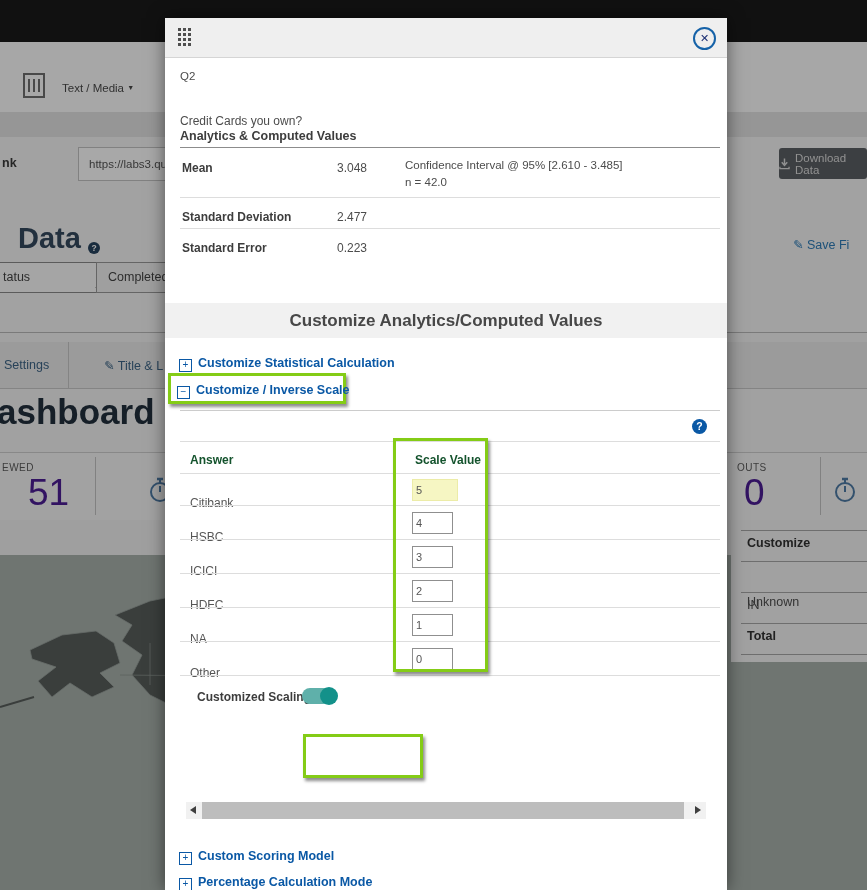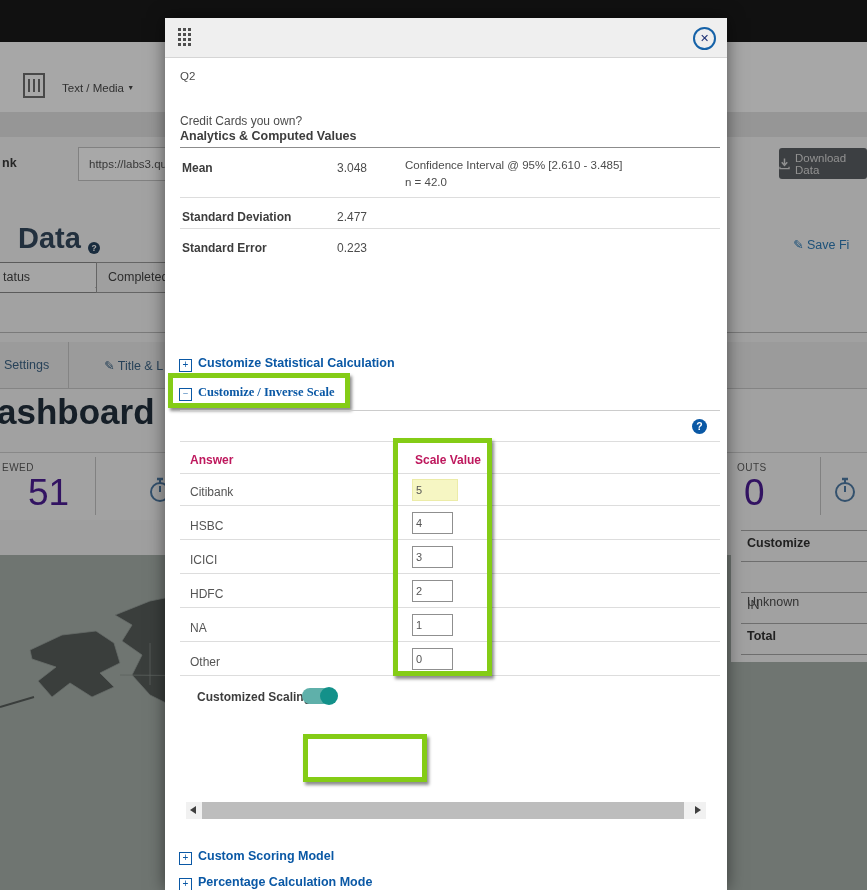--- a/index.html
+++ b/index.html
@@ -69,24 +69,24 @@
   .hline{height:1px;background:#ddd;left:15px;width:540px;}
   .hline.dark{background:#8c8c8c;}
   .alabel{left:17px;font-size:12px;font-weight:bold;color:#3d3d3d;}
   .avalue{left:172px;font-size:12px;color:#4c4c4c;}
   .anote{left:210px;font-size:11.5px;color:#4c4c4c;margin-left:30px;}
   .custband{left:0;top:285px;width:562px;height:35px;background:#f1f1f1;text-align:center;
             line-height:35px;font-size:17px;font-weight:bold;color:#474747;}
   .blink{font-size:12.5px;font-weight:bold;color:#0a58a5;white-space:nowrap;}
   .pmbox{display:inline-block;width:11px;height:11px;border:1px solid #0a58a5;font-size:10px;
          line-height:10px;text-align:center;font-weight:normal;margin-right:6px;vertical-align:-1px;}
-  .redbox{border:5px solid #84cc16;box-shadow:2px 3px 3px rgba(0,0,0,.45);font-family:Liberation Serif, serif;}
+  .redbox{border:3px solid #84cc16;box-shadow:2px 3px 3px rgba(0,0,0,.45);}
   .help-scale{left:527px;top:401px;}
-  .thead{font-size:12px;font-weight:bold;color:#be185d;}
-  .rowlabel{left:25px;font-size:12px;color:#555;}
+  .thead{font-size:12px;font-weight:bold;color:#14532d;}
+  .rowlabel{left:25px;font-size:12px;color:#555;margin-top:11px;}
   .scaleinput{left:247px;width:33px;height:18px;border:1px solid #8f8f8f;font-size:11px;color:#555;
               padding:1px 3px;font-family:"Liberation Sans",sans-serif;background:#fff;}
   .scaleinput.yellow{background:#f6f6c3;border-color:#ececa8;width:38px;}
   .togglelabel{left:32px;top:672px;font-size:12px;font-weight:bold;color:#3d3d3d;}
   .toggle{left:137px;top:670px;width:34px;height:16px;background:#5fb0aa;border-radius:9px;}
   .knob{position:absolute;right:-2px;top:-1px;width:18px;height:18px;border-radius:50%;background:#13918a;}
   .savebtn{left:145px;top:726px;width:110px;height:28px;background:#17689f;border:1px solid #125a8c;
            border-radius:3px;color:#fff;font-size:12px;font-weight:bold;text-align:center;line-height:27px;}
   .sbar{left:21px;top:784px;width:520px;height:17px;background:#f1f1f1;}
   .sthumb{position:absolute;left:16px;top:0;width:482px;height:17px;background:#bdbdbd;}
@@ -235,20 +235,21 @@
   <div class="abs avalue" style="top:143px;">3.048</div>
   <div class="abs anote" style="top:141px;">Confidence Interval @ 95% [2.610 - 3.485]</div>
   <div class="abs anote" style="top:158px;">n = 42.0</div>
   <div class="abs hline" style="top:179px;"></div>
   <div class="abs alabel" style="top:192px;">Standard Deviation</div>
   <div class="abs avalue" style="top:192px;">2.477</div>
   <div class="abs hline" style="top:210px;"></div>
   <div class="abs alabel" style="top:223px;">Standard Error</div>
   <div class="abs avalue" style="top:223px;">0.223</div>
 
+  <div class="abs custband">Customize Analytics/Computed Values</div>
 
   <div class="abs blink" style="left:14px;top:338px;">
     <span class="pmbox">+</span><span>Customize Statistical Calculation</span>
   </div>
 
   <div class="abs redbox" style="left:3px;top:355px;width:160px;height:17px;padding:4px 6px;">
     <span class="blink">
       <span class="pmbox">−</span><span>Customize / Inverse Scale</span>
     </span>
   </div>

